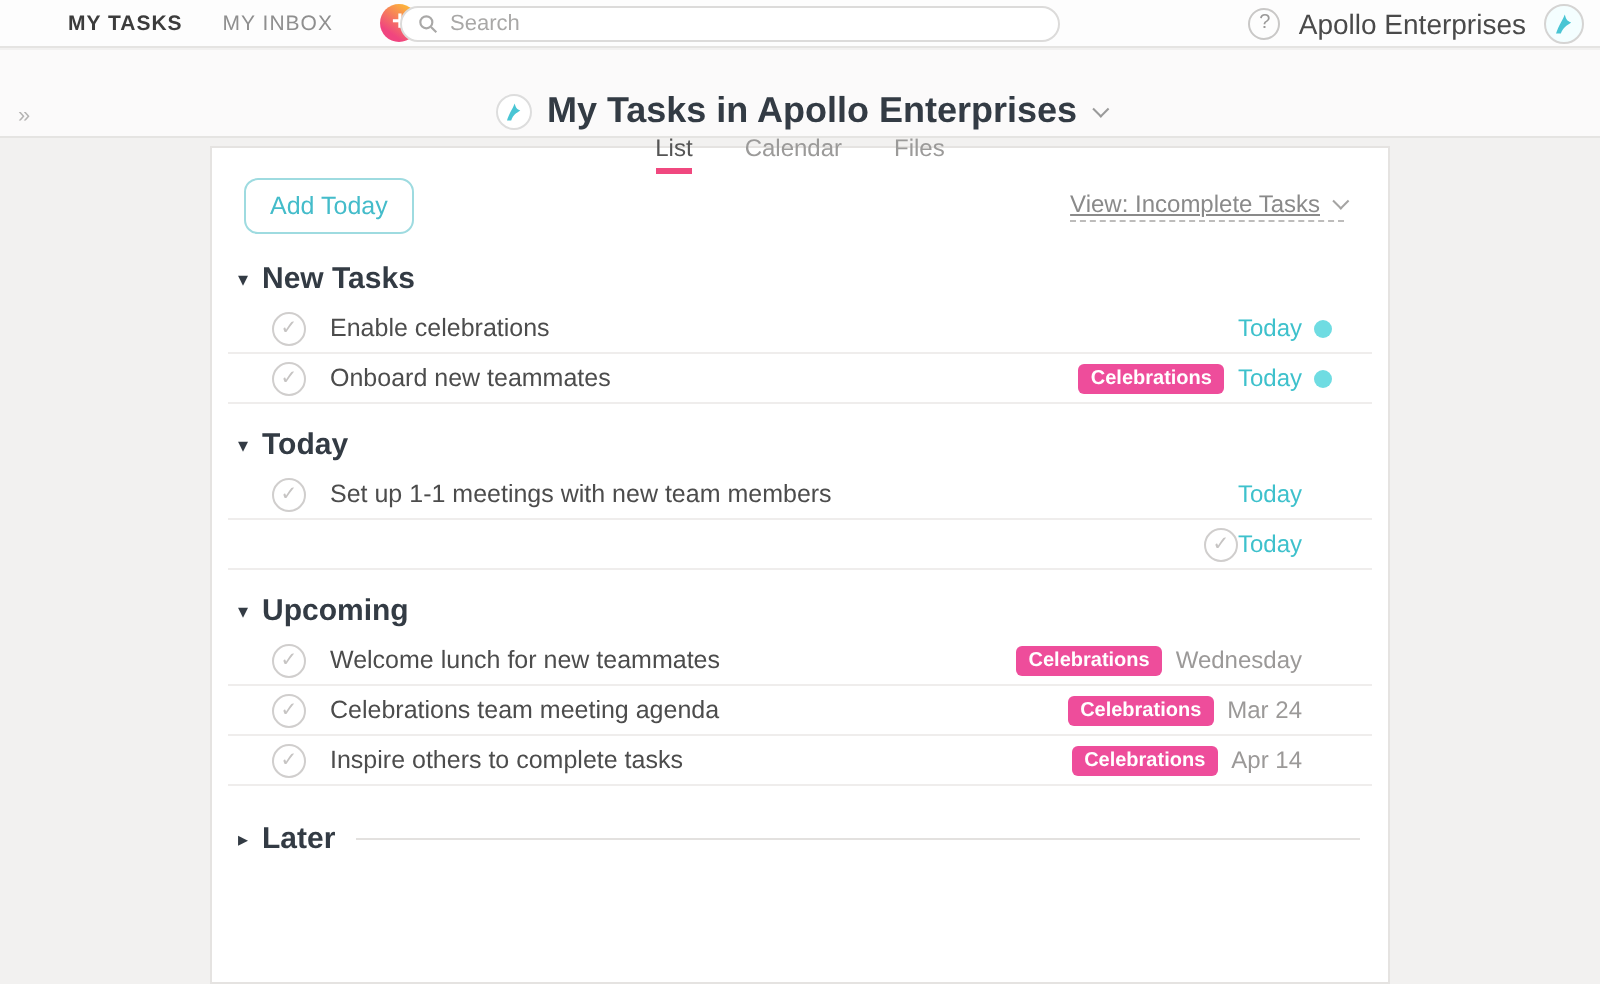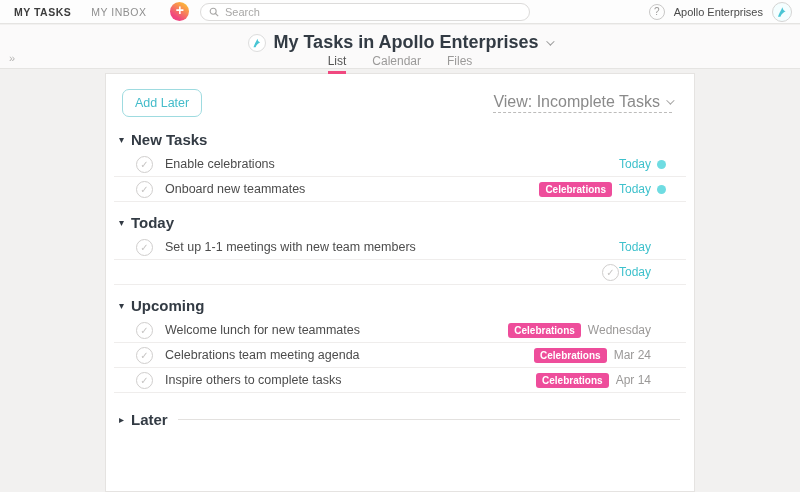--- a/index.html
+++ b/index.html
@@ -8,21 +8,21 @@
     font-family:"Liberation Sans", sans-serif;
     background:#f2f1f0;
     color:#4a4a4a;
     position:relative;
   }
 
   
   .topnav {
     position:absolute; top:0; left:0; right:0; height:24px;
     background:#fdfdfd; border-bottom:1px solid #e5e4e2;
-    display:flex; align-items:center; z-index:5;
+    display:flex; align-items:center; z-index:5;padding-left:20px;
   }
   .nav-item { font-size:10.5px; letter-spacing:0.5px; cursor:pointer; }
   .nav-item.active { color:#3c3c3c; font-weight:bold; margin-left:14px; }
   .nav-item.idle { color:#8f8f8f; margin-left:20px; }
   .plus-btn {
     margin-left:24px; width:19px; height:19px; border-radius:50%;
     background:linear-gradient(215deg,#fcb03c 18%,#f0457f 75%);
     color:#fff; font-size:14px; font-weight:bold; line-height:17px;
     text-align:center; cursor:pointer;
   }
@@ -38,34 +38,34 @@
   .search-pill input::placeholder { color:#a9a8a7; }
   .mag { width:10px; height:10px; flex:0 0 auto; }
   .nav-right {
     position:absolute; right:8px; top:0; height:24px;
     display:flex; align-items:center; gap:9px;
   }
   .help-circle {
     width:16px; height:16px; border-radius:50%; border:1px solid #c9c8c7;
     color:#9a9998; font-size:10px; line-height:14px; text-align:center; cursor:pointer;
   }
-  .workspace-name { font-size:11px; color:#4a4a4a; cursor:pointer; }
+  .workspace-name { font-size:14px; color:#4a4a4a; cursor:pointer; }
   .avatar {
     width:20px; height:20px; border-radius:50%; background:#f4feff;
     border:1px solid #d5d4d3; overflow:hidden; cursor:pointer;
     display:flex; align-items:center; justify-content:center;
   }
 
   
   .page-header {
     position:absolute; top:25px; left:0; right:0; height:44px;
     background:#fbfafa; border-bottom:1px solid #e5e4e2;
     text-align:center; z-index:4;
   }
-  .title-row { margin-top:7px; display:flex; align-items:center; justify-content:center; gap:7px; }
+  .title-row { margin-top:20px; display:flex; align-items:center; justify-content:center; gap:7px; }
   .title-icon {
     width:18px; height:18px; border-radius:50%; background:#fff;
     border:1px solid #ddd; display:flex; align-items:center; justify-content:center;
   }
   .page-title { font-size:18px; font-weight:bold; color:#333b44; cursor:pointer; }
   .chev { width:6px; height:6px; border-right:1.5px solid #9a9a9a; border-bottom:1.5px solid #9a9a9a;
           display:inline-block; transform:rotate(45deg) translateY(-2px); }
   .tabs { margin-top:1px; display:flex; justify-content:center; gap:26px; }
   .tab { font-size:12px; color:#9b9a99; cursor:pointer; padding-bottom:3px; }
   .tab.active { color:#55555; color:#555; border-bottom:3px solid #f0487f; }
@@ -76,22 +76,22 @@
   .card {
     width:590px; margin:4px auto 0; background:#fff;
     border:1px solid #e5e3e1; height:419px; overflow:hidden;
   }
   .toolbar { display:flex; align-items:center; justify-content:space-between; padding:15px 22px 2px 16px; }
   .add-task-btn {
     background:#fff; border:1px solid #9edbe0; color:#44bcca;
     font-size:12.5px; padding:6px 12px; border-radius:7px; cursor:pointer;
     font-family:"Liberation Sans",sans-serif;
   }
-  .view-filter { font-size:16px; color:#8a8a8a; cursor:pointer;
-    border-bottom:1px dashed #bdbcbb; padding-bottom:1px; display:flex; align-items:center; gap:6px; }
+  .view-filter { font-size:12px; color:#8a8a8a; cursor:pointer;
+    border-bottom:1px dashed #bdbcbb; padding-bottom:1px; display:flex; align-items:center; gap:6px;text-decoration:underline; }
   .view-filter .chev { border-color:#a5a4a3; }
 
   .section { margin-top:12px; }
   .sec-header { display:flex; align-items:center; padding:0 14px 4px 13px; }
   .tri { font-size:10px; color:#333b44; width:12px; cursor:pointer; }
   .sec-name { font-size:15px; font-weight:bold; color:#333b44; }
   .sec-line { display:none; }
   .section.collapsed .sec-line { display:block; flex:1; height:1px; background:#e3e1df; margin-left:10px; }
   .section.collapsed .sec-header { padding-top:6px; }
 
@@ -161,21 +161,21 @@
     <span class="tab active">List</span>
     <span class="tab">Calendar</span>
     <span class="tab">Files</span>
   </div>
   <span class="sidebar-expand">»</span>
 </div>
 
 <div class="content">
   <div class="card">
     <div class="toolbar">
-      <button class="add-task-btn">Add Later</button>
+      <button class="add-task-btn">Add Today</button>
       <span class="view-filter">
         <span>View: Incomplete Tasks</span>
         <span class="chev"></span>
       </span>
     </div>
     <div id="sections-host">
   <div class="section">
     <div class="sec-header">
       <span class="tri">▾</span>
       <span class="sec-name">New Tasks</span>

